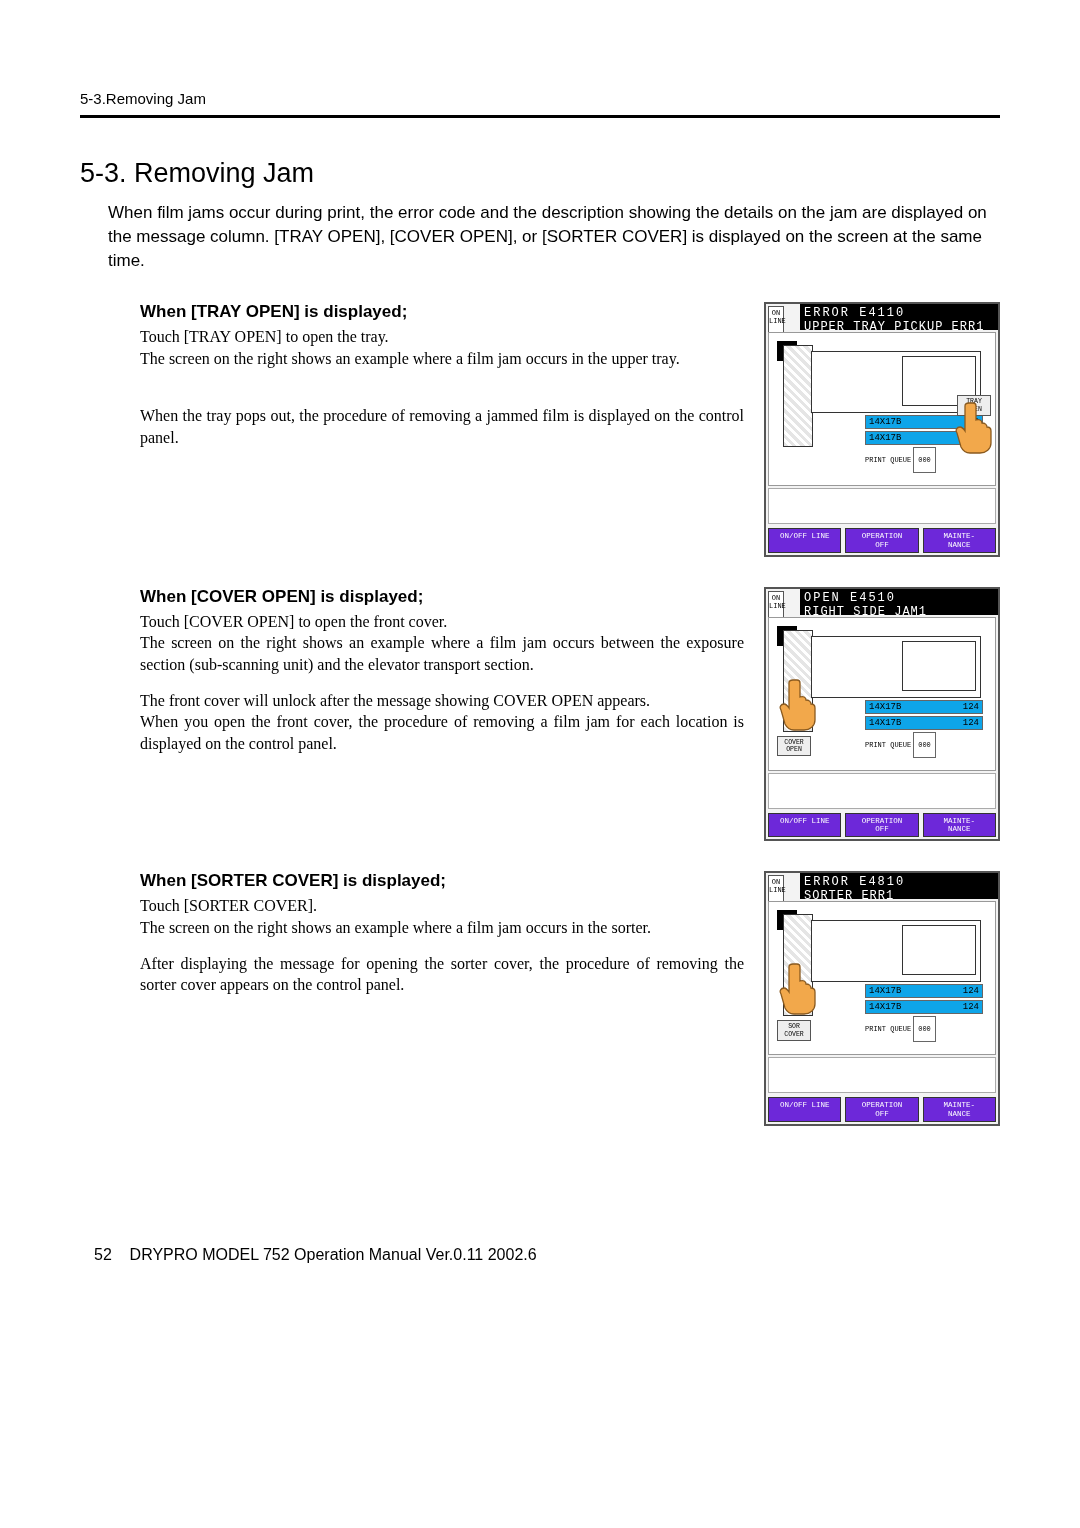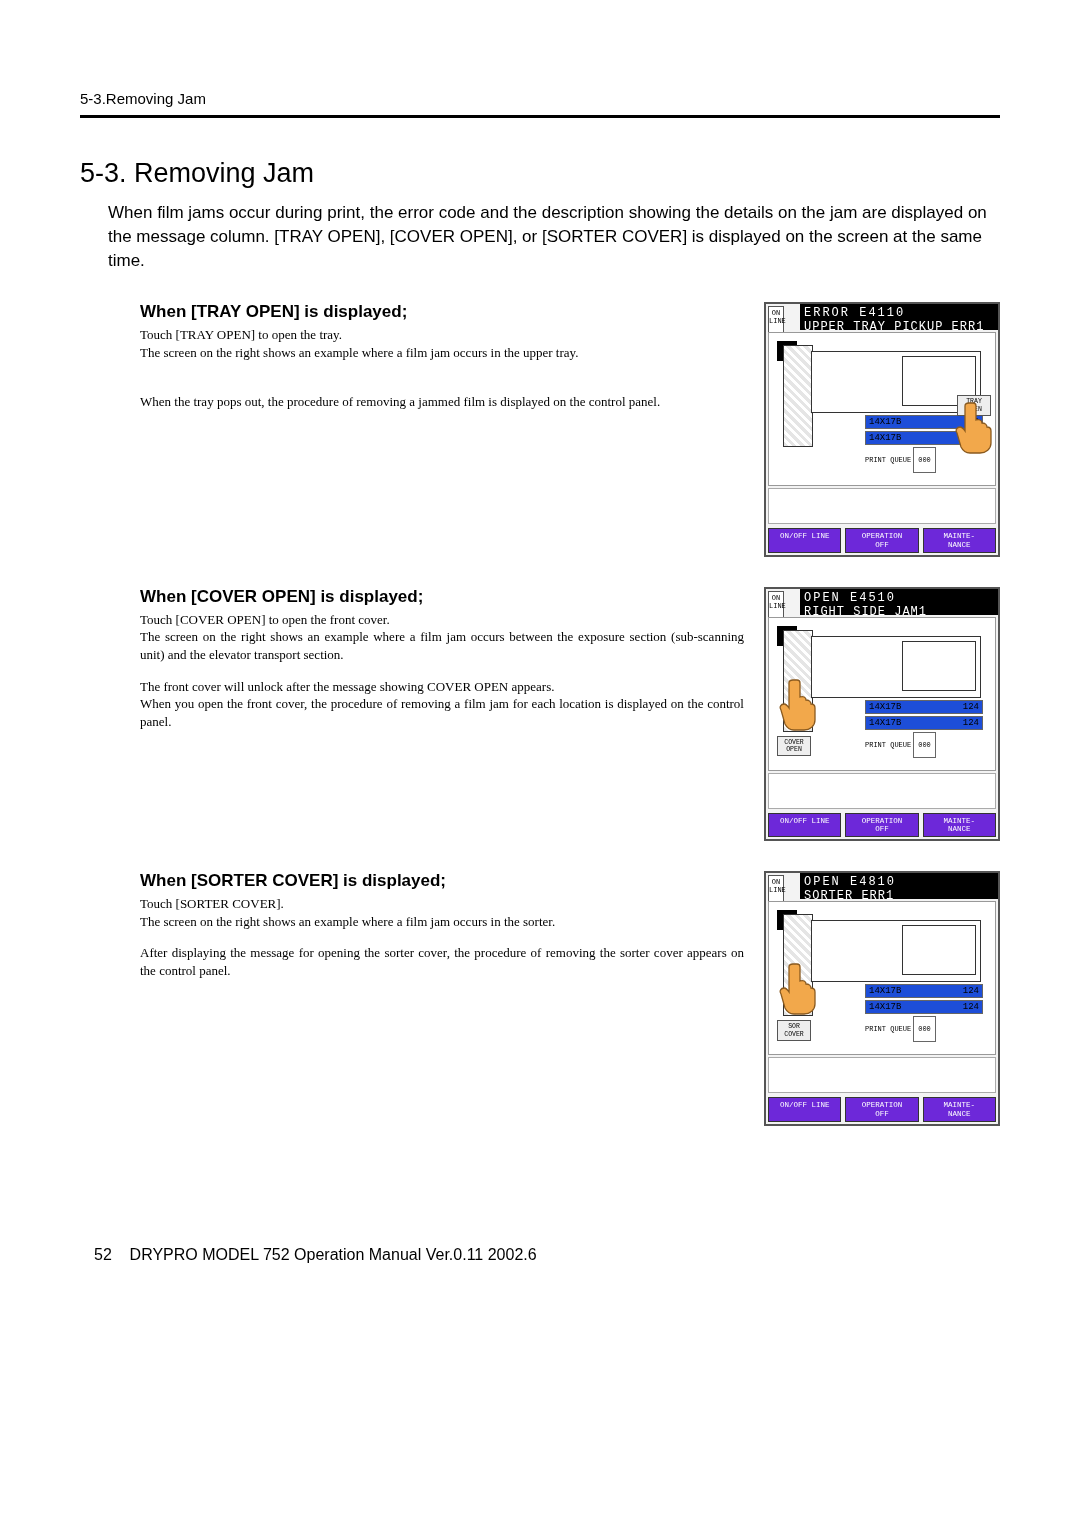--- a/index.html
+++ b/index.html
@@ -41,21 +41,21 @@
   .textcol {
     flex: 1;
   }
   .subheading {
     font-size: 17px;
     margin: 0 0 4px 0;
     font-weight: bold;
   }
   .body {
     font-family: "Times New Roman", Times, serif;
-    font-size: 13px;
+    font-size: 16px;
     line-height: 1.35;
     text-align: justify;
     margin: 0 0 14px 0;
   }
   .figcol {
     width: 236px;
     flex-shrink: 0;
   }
   .footer {
     font-size: 16px;
@@ -106,21 +106,21 @@
     position:absolute;
     left:8px; top:8px;
     width:212px; height:130px;
   }
   .machine .box { position:absolute; border:1.5px solid #333; background:#fff; }
   .machine .console { left:6px; top:4px; width:28px; height:100px; background:repeating-linear-gradient(45deg,#e5e5e5 0 3px,#fff 3px 6px);}
   .machine .roof { left:34px; top:10px; width:168px; height:60px; background:#fff;}
   .machine .roof::after{content:"";position:absolute;right:4px;top:4px;width:72px;height:48px;border:1.5px solid #333;}
   .machine .square { left:58px; top:26px; width:20px; height:20px; background:#000;}
   .machine .info { position:absolute; right:6px; top:74px; width:118px; font-size:9px;}
-  .info-row { border:1px solid #666; background:#1d4ed8; padding:1px 3px; margin-bottom:2px; display:flex; justify-content:space-between;}
+  .info-row { border:1px solid #666; background:#0ea5e9; padding:1px 3px; margin-bottom:2px; display:flex; justify-content:space-between;}
   .info-row span:first-child{font-size:9px;}
   .info-queue { font-size:7px; display:flex; align-items:center; gap:2px;}
   .info-queue .qb { border:1px solid #666; padding:8px 4px; background:#fff;}
   .hand {
     position:absolute;
     width:40px; height:56px;
     pointer-events:none;
   }
   .hand svg { width:100%; height:100%; }
   .btn-side {
@@ -251,21 +251,21 @@
   <div class="section">
     <div class="textcol">
       <p class="subheading">When [SORTER COVER] is displayed;</p>
       <p class="body"><span>Touch [SORTER COVER].</span><br><span>The screen on the right shows an example where a film jam occurs in the sorter.</span></p>
       <p class="body"><span>After displaying the message for opening the sorter cover, the procedure of removing the sorter cover appears on the control panel.</span></p>
     </div>
     <div class="figcol">
       <div class="panel">
         <div class="online">ON LINE</div>
         <div class="msgbar">
-          <div>OPEN E4810</div>
+          <div>ERROR E4810</div>
           <div>SORTER ERR1</div>
         </div>
         <div class="device-area">
           <div class="machine">
             <div class="box console"></div>
             <div class="box roof"></div>
             <div class="square"></div>
             <div class="info">
               <div class="info-row">
                   <span>14X17B</span>

